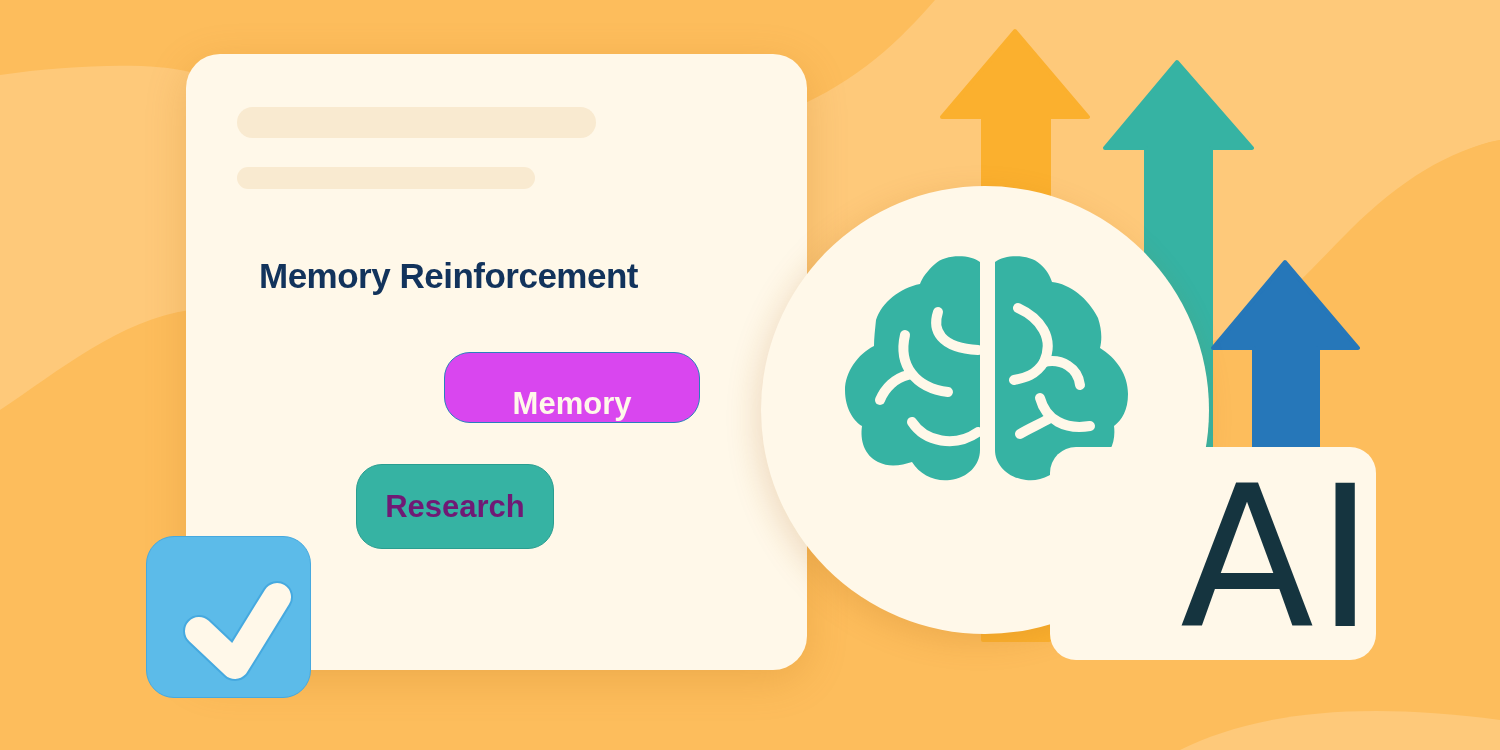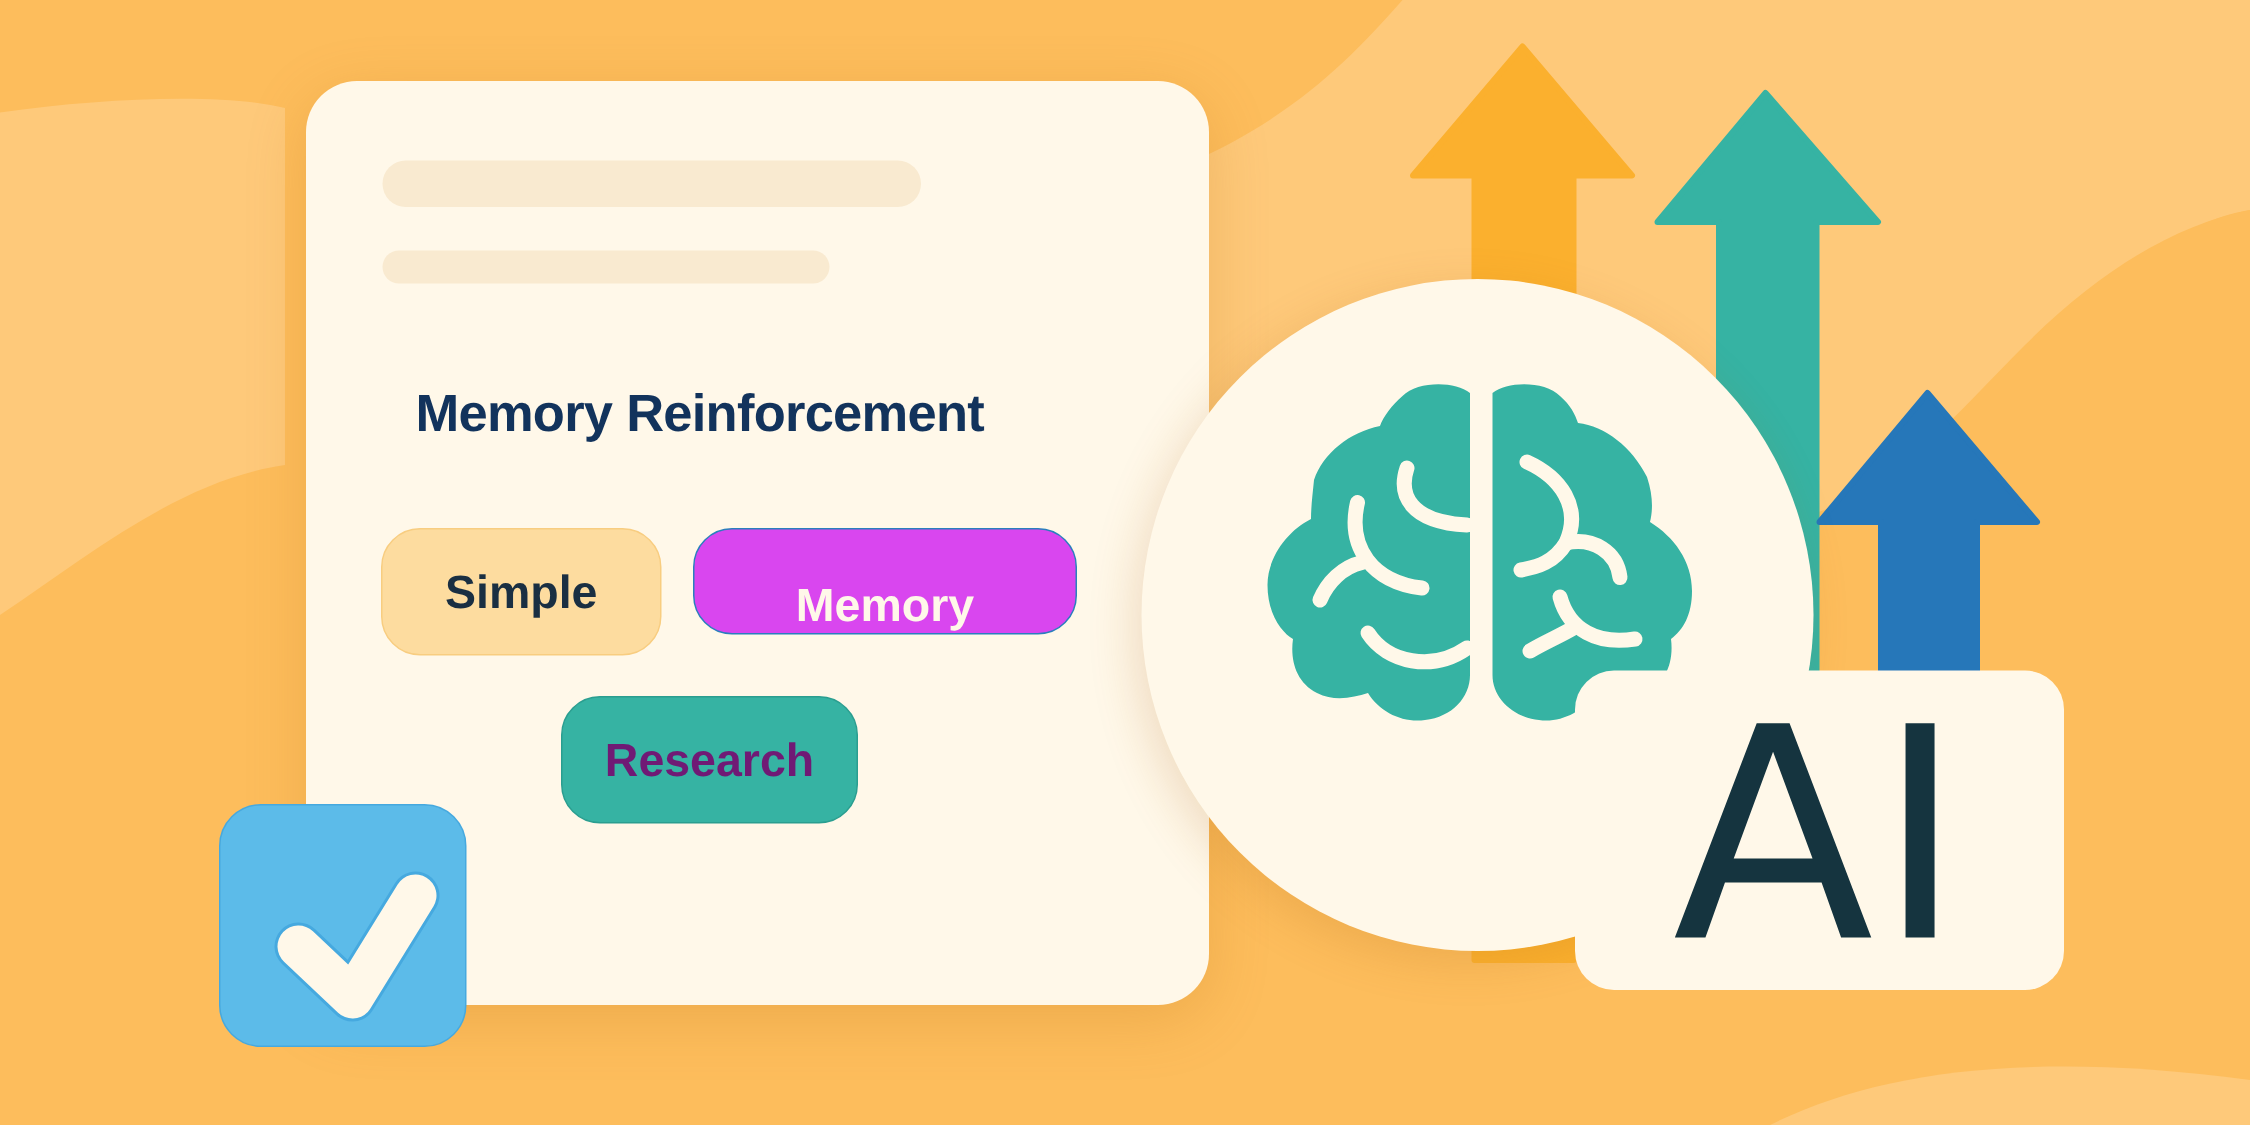--- a/index.html
+++ b/index.html
@@ -3,23 +3,24 @@
 <meta charset="utf-8">
 <style>
   html, body { margin:0; padding:0; }
   body {
     width:1500px; height:750px; overflow:hidden; position:relative;
     background:#fdbd5c;
     font-family:"Liberation Sans", sans-serif;
   }
   .bg { position:absolute; left:0; top:0; }
   .card {
-    position:absolute; left:204px; top:54px; width:602px; height:616px;
+    position:absolute; left:186px; top:54px; width:602px; height:616px;
     background:#fff8e9; border-radius:34px;
     box-shadow: 0 10px 40px rgba(180,110,20,0.22);
+    padding-left: 19px;
   }
   .bar { position:absolute; background:#f9ead0; border-radius:16px; }
   .bar1 { left:51px; top:53px; width:359px; height:31px; }
   .bar2 { left:51px; top:113px; width:298px; height:22px; border-radius:11px; }
   .title {
     position:absolute; left:73px; top:202px; width:460px;
     font-size:35px; font-weight:bold; color:#12335c; letter-spacing:-0.5px;
     white-space:nowrap;
   }
   .chip {
@@ -36,21 +37,21 @@
     cursor:pointer;
   }
   .circle {
     position:absolute; left:761px; top:186px; width:448px; height:448px;
     border-radius:50%; background:#fff8e9;
     box-shadow: -6px 8px 30px rgba(170,100,20,0.18);
   }
   .aibox {
     position:absolute; left:1050px; top:447px; width:326px; height:213px;
     background:#fff8e9; border-radius:26px;
-    display:flex; align-items:center; justify-content:center;
+    display:flex; align-items:center; justify-content:flex-end;
   }
   .aitext {
     font-size:196px; color:#15343f; font-family:"DejaVu Sans", sans-serif;
     line-height:1; margin-top:8px; letter-spacing:2px;
   }
   .abs { position:absolute; }
 </style>
 </head>
 <body>
 
@@ -71,23 +72,20 @@
   </g>
   <g>
     <path d="M1285 262 L1358 348 L1318 348 L1318 450 L1254 450 L1254 348 L1213 348 Z" fill="#2677b9" stroke="#2677b9" stroke-width="4" stroke-linejoin="round"></path>
   </g>
 </svg>
 
 <div class="card">
   <div class="bar bar1"></div>
   <div class="bar bar2"></div>
   <div class="title">Memory Reinforcement</div>
-  <div class="chip chip-simple">
-      <span>Simple</span>
-    </div>
   <div class="chip chip-memory">
       <span>Memory</span>
     </div>
   <div class="chip chip-research">
       <span>Research</span>
     </div>
 </div>
 
 <div class="checkbox">
   <svg width="165" height="162" viewBox="0 0 165 162">

